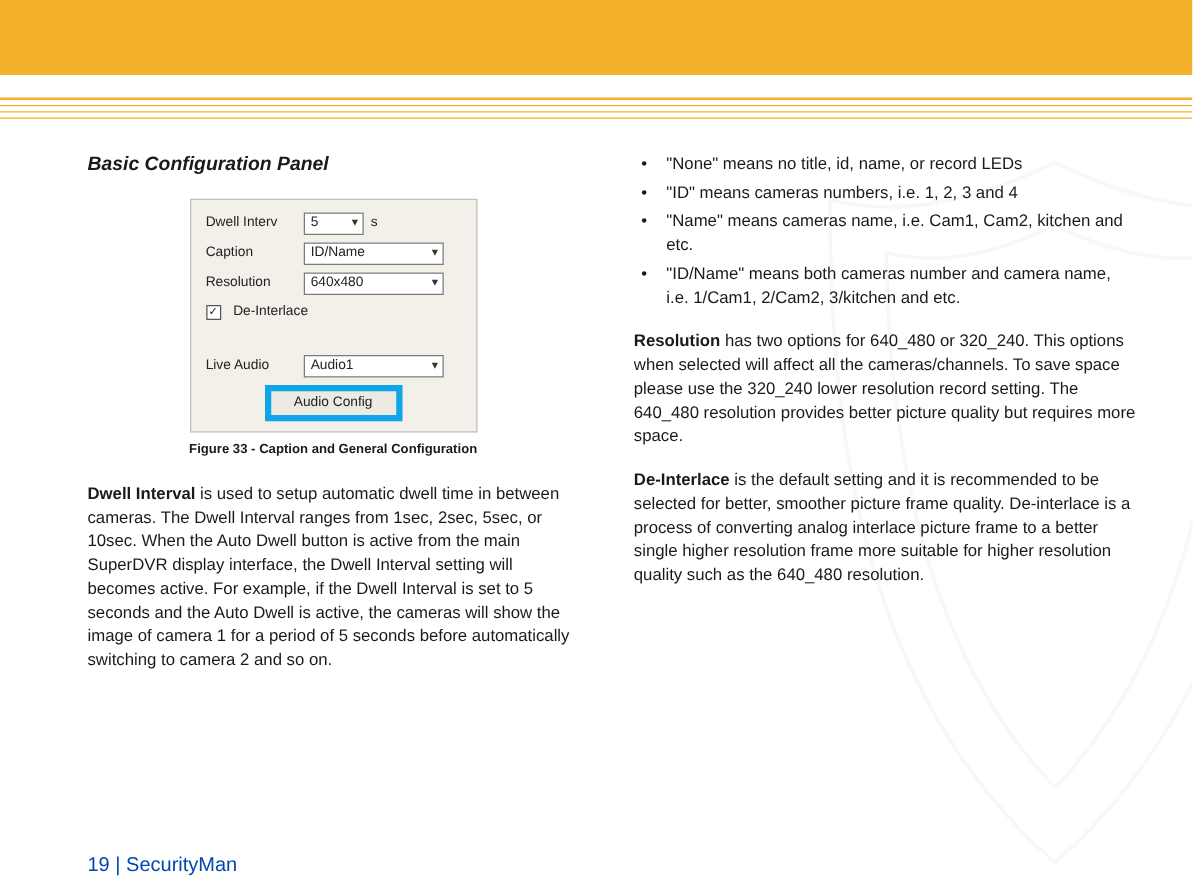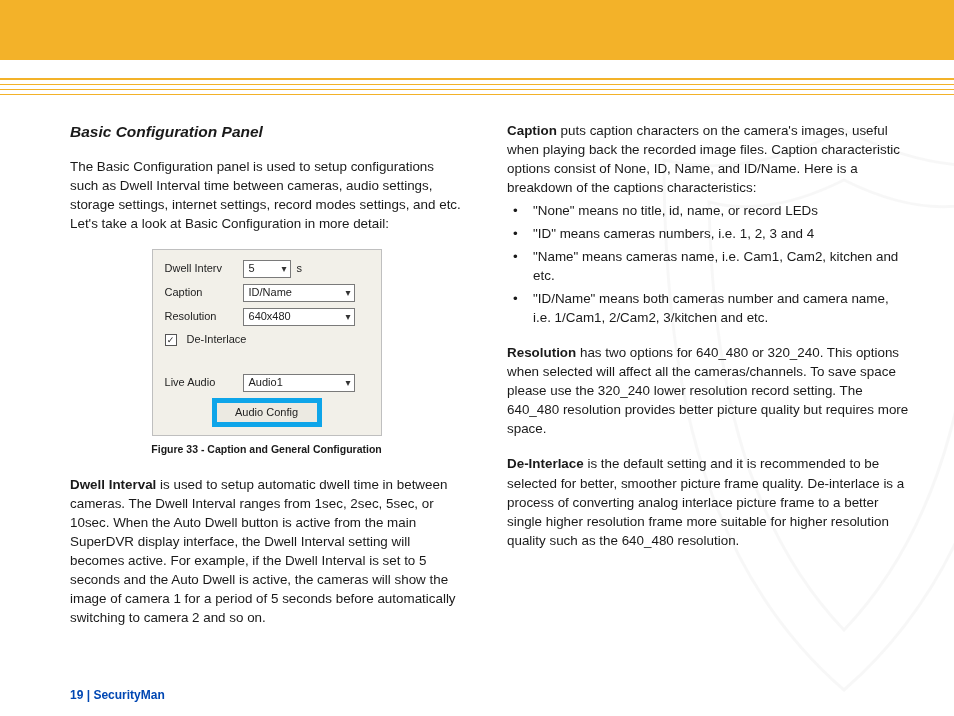--- a/index.html
+++ b/index.html
@@ -133,22 +133,22 @@
   ul.bullets li::before {
     content: "•";
     position: absolute;
     left: 6px;
     top: 0;
   }
   .footer {
     position: absolute;
     left: 70px;
     bottom: 14px;
-    font-size: 12px;
-    font-weight: bold;
+    font-size: 16px;
+    font-weight: normal;
     color: #0047b3;
   }
   .watermark {
     position: absolute;
     right: -110px;
     top: 110px;
     width: 440px;
     height: 600px;
     pointer-events: none;
     opacity: 0.07;
@@ -171,21 +171,20 @@
   <svg viewBox="0 0 400 600">
     <path d="M200 20 C120 60 60 60 20 50 C20 250 50 450 200 580 C350 450 380 250 380 50 C340 60 280 60 200 20 Z
              M200 70 C140 100 95 100 65 92 C68 250 95 410 200 520 C305 410 332 250 335 92 C305 100 260 100 200 70 Z" fill="none" stroke="#999" stroke-width="3"></path>
   </svg>
 </div>
 
 <div class="content">
 
   <div class="col">
     <h2 class="panel-title">Basic Configuration Panel</h2>
-    <p>The Basic Configuration panel is used to setup configurations such as Dwell Interval time between cameras, audio settings, storage settings, internet settings, record modes settings, and etc. Let's take a look at Basic Configuration in more detail:</p>
 
     <div class="figure-wrap">
       <div class="figure">
         <div class="frow">
           <span class="flabel">Dwell Interv</span>
           <span class="fbox fbox-small dropdown">
               <span>5</span>
             </span>
           <span class="fsuffix">s</span>
         </div>
@@ -218,23 +217,20 @@
       </div>
       <div class="figure-caption">Figure 33 - Caption and General Configuration</div>
     </div>
 
     <p>
       <b>Dwell Interval</b><span> is used to setup automatic dwell time in between cameras.  The Dwell Interval ranges from 1sec, 2sec, 5sec, or 10sec.  When the Auto Dwell button is active from the main SuperDVR display interface, the Dwell Interval setting will becomes active.  For example, if the Dwell Interval is set to 5 seconds and the Auto Dwell is active, the cameras will show the image of camera 1 for a period of 5 seconds before automatically switching to camera 2 and so on.</span>
     </p>
   </div>
 
   <div class="col col-right">
-    <p class="tight">
-      <b>Caption</b><span> puts caption characters on the camera's images, useful when playing back the recorded image files. Caption characteristic options consist of None, ID, Name, and ID/Name. Here is a breakdown of the captions characteristics:</span>
-    </p>
     <ul class="bullets">
       <li>"None" means no title, id, name, or record LEDs</li>
       <li>"ID" means cameras numbers, i.e. 1, 2, 3 and 4</li>
       <li>"Name" means cameras name, i.e. Cam1, Cam2, kitchen and etc.</li>
       <li>"ID/Name" means both cameras number and camera name, i.e. 1/Cam1, 2/Cam2, 3/kitchen and etc.</li>
     </ul>
 
     <p>
       <b>Resolution</b><span> has two options for 640_480 or 320_240.  This options when selected will affect all the cameras/channels.  To save space please use the 320_240 lower resolution record setting. The 640_480 resolution provides better picture quality but requires more space.</span>
     </p>

